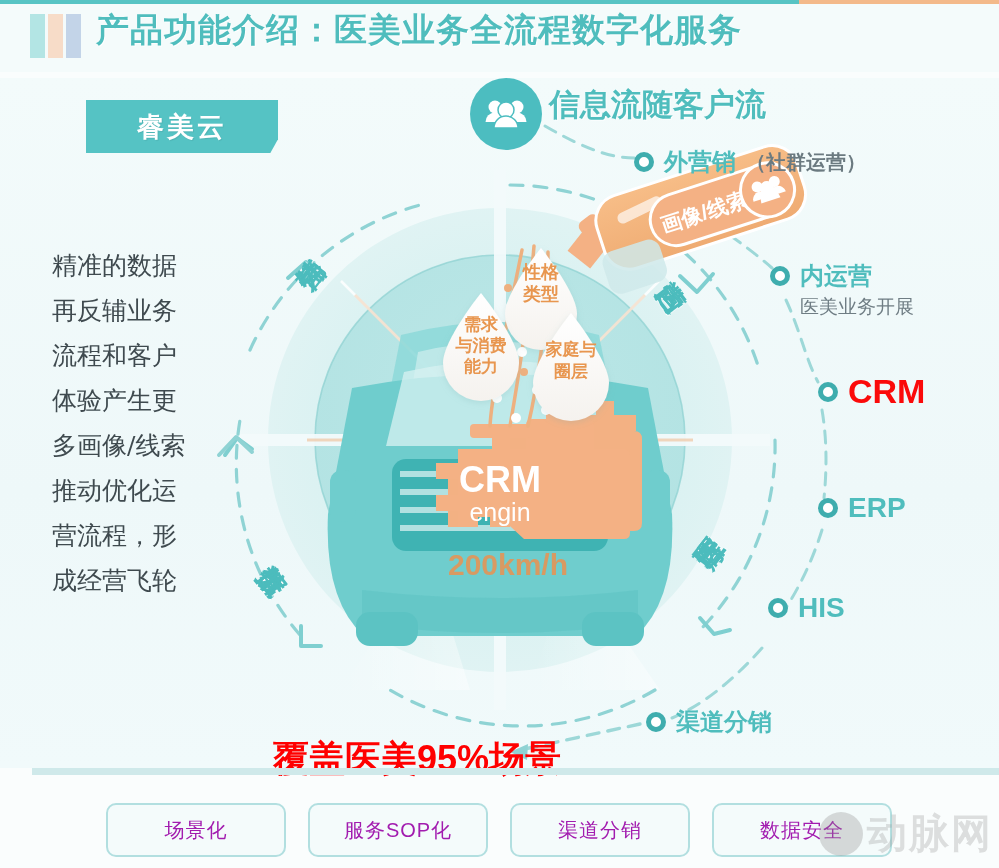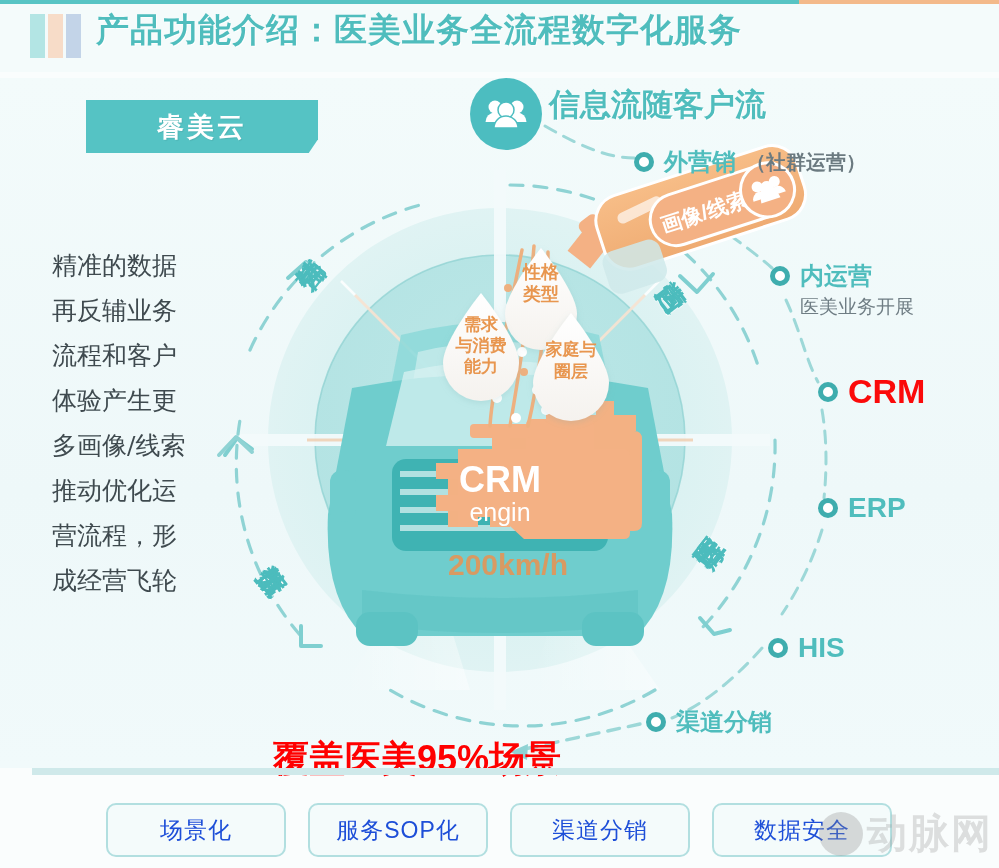--- a/index.html
+++ b/index.html
@@ -28,21 +28,21 @@
     font-size:33px;font-weight:bold;color:#4fbdbd;
     letter-spacing:1px;white-space:nowrap;
     text-shadow:1px 1px 0 rgba(255,255,255,.8);
   }
   .panel2{position:absolute;left:0;top:78px;width:999px;height:690px;
           background:linear-gradient(180deg,#f3fbfb 0%,#eef8f9 60%,#f1fafb 100%);}
   .panelstrip{position:absolute;left:32px;top:768px;width:967px;height:7px;background:#cfe9ea;}
 
   
   .badge{
-    position:absolute;left:86px;top:100px;width:232px;height:53px;
+    position:absolute;left:86px;top:100px;width:192px;height:53px;
     background:#55c3c4;color:#fff;font-size:27px;font-weight:bold;
     display:flex;align-items:center;justify-content:center;
     letter-spacing:3px;
     clip-path:polygon(0 0,100% 0,100% 74%,96% 100%,0 100%,0 0);
     box-shadow:0 2px 3px rgba(0,0,0,.07);
     text-shadow:1px 1px 1px rgba(0,0,0,.08);
   }
 
   
   .leftpara{
@@ -78,21 +78,21 @@
 
   
   .redtext{position:absolute;left:273px;top:735px;font-size:36px;font-weight:bold;color:#ff0000;white-space:nowrap;}
 
   
   .footer{position:absolute;left:0;top:792px;width:999px;height:76px;display:flex;
           align-items:center;gap:22px;padding-left:106px;box-sizing:border-box;}
   .pill{
     width:176px;height:50px;border:2px solid #b2dfe0;border-radius:10px;background:#f4fbfb;
     display:flex;align-items:center;justify-content:center;
-    font-size:23px;color:#1d4ed8;letter-spacing:1px;
+    font-size:20px;color:#a21caf;letter-spacing:1px;
   }
   .watermark{
     position:absolute;right:6px;top:806px;display:flex;align-items:center;gap:4px;
     opacity:.30;
   }
   .wmlogo{width:44px;height:44px;border-radius:50%;background:#8b8b8b;}
   .wmtext{font-size:40px;font-weight:bold;color:#9a9a9a;letter-spacing:2px;}
 
   svg{display:block;}
   .abs{position:absolute;left:0;top:0;}
@@ -342,21 +342,21 @@
   <div class="node" style="left:818px;top:372px;">
     <span class="ring"></span>
     <span class="nlabel-red">CRM</span>
   </div>
 
   <div class="node" style="left:818px;top:492px;">
     <span class="ring"></span>
     <span class="nlabel-en">ERP</span>
   </div>
 
-  <div class="node" style="left:768px;top:632px;">
+  <div class="node" style="left:768px;top:592px;">
     <span class="ring"></span>
     <span class="nlabel-en">HIS</span>
   </div>
 
   <div class="node" style="left:646px;top:706px;">
     <span class="ring"></span>
     <span class="nlabel">渠道分销</span>
   </div>
 
   <div class="quad" style="left:272px;top:268px;transform:rotate(-52deg);transform-origin:left top;writing-mode:vertical-rl;">外营销</div>

